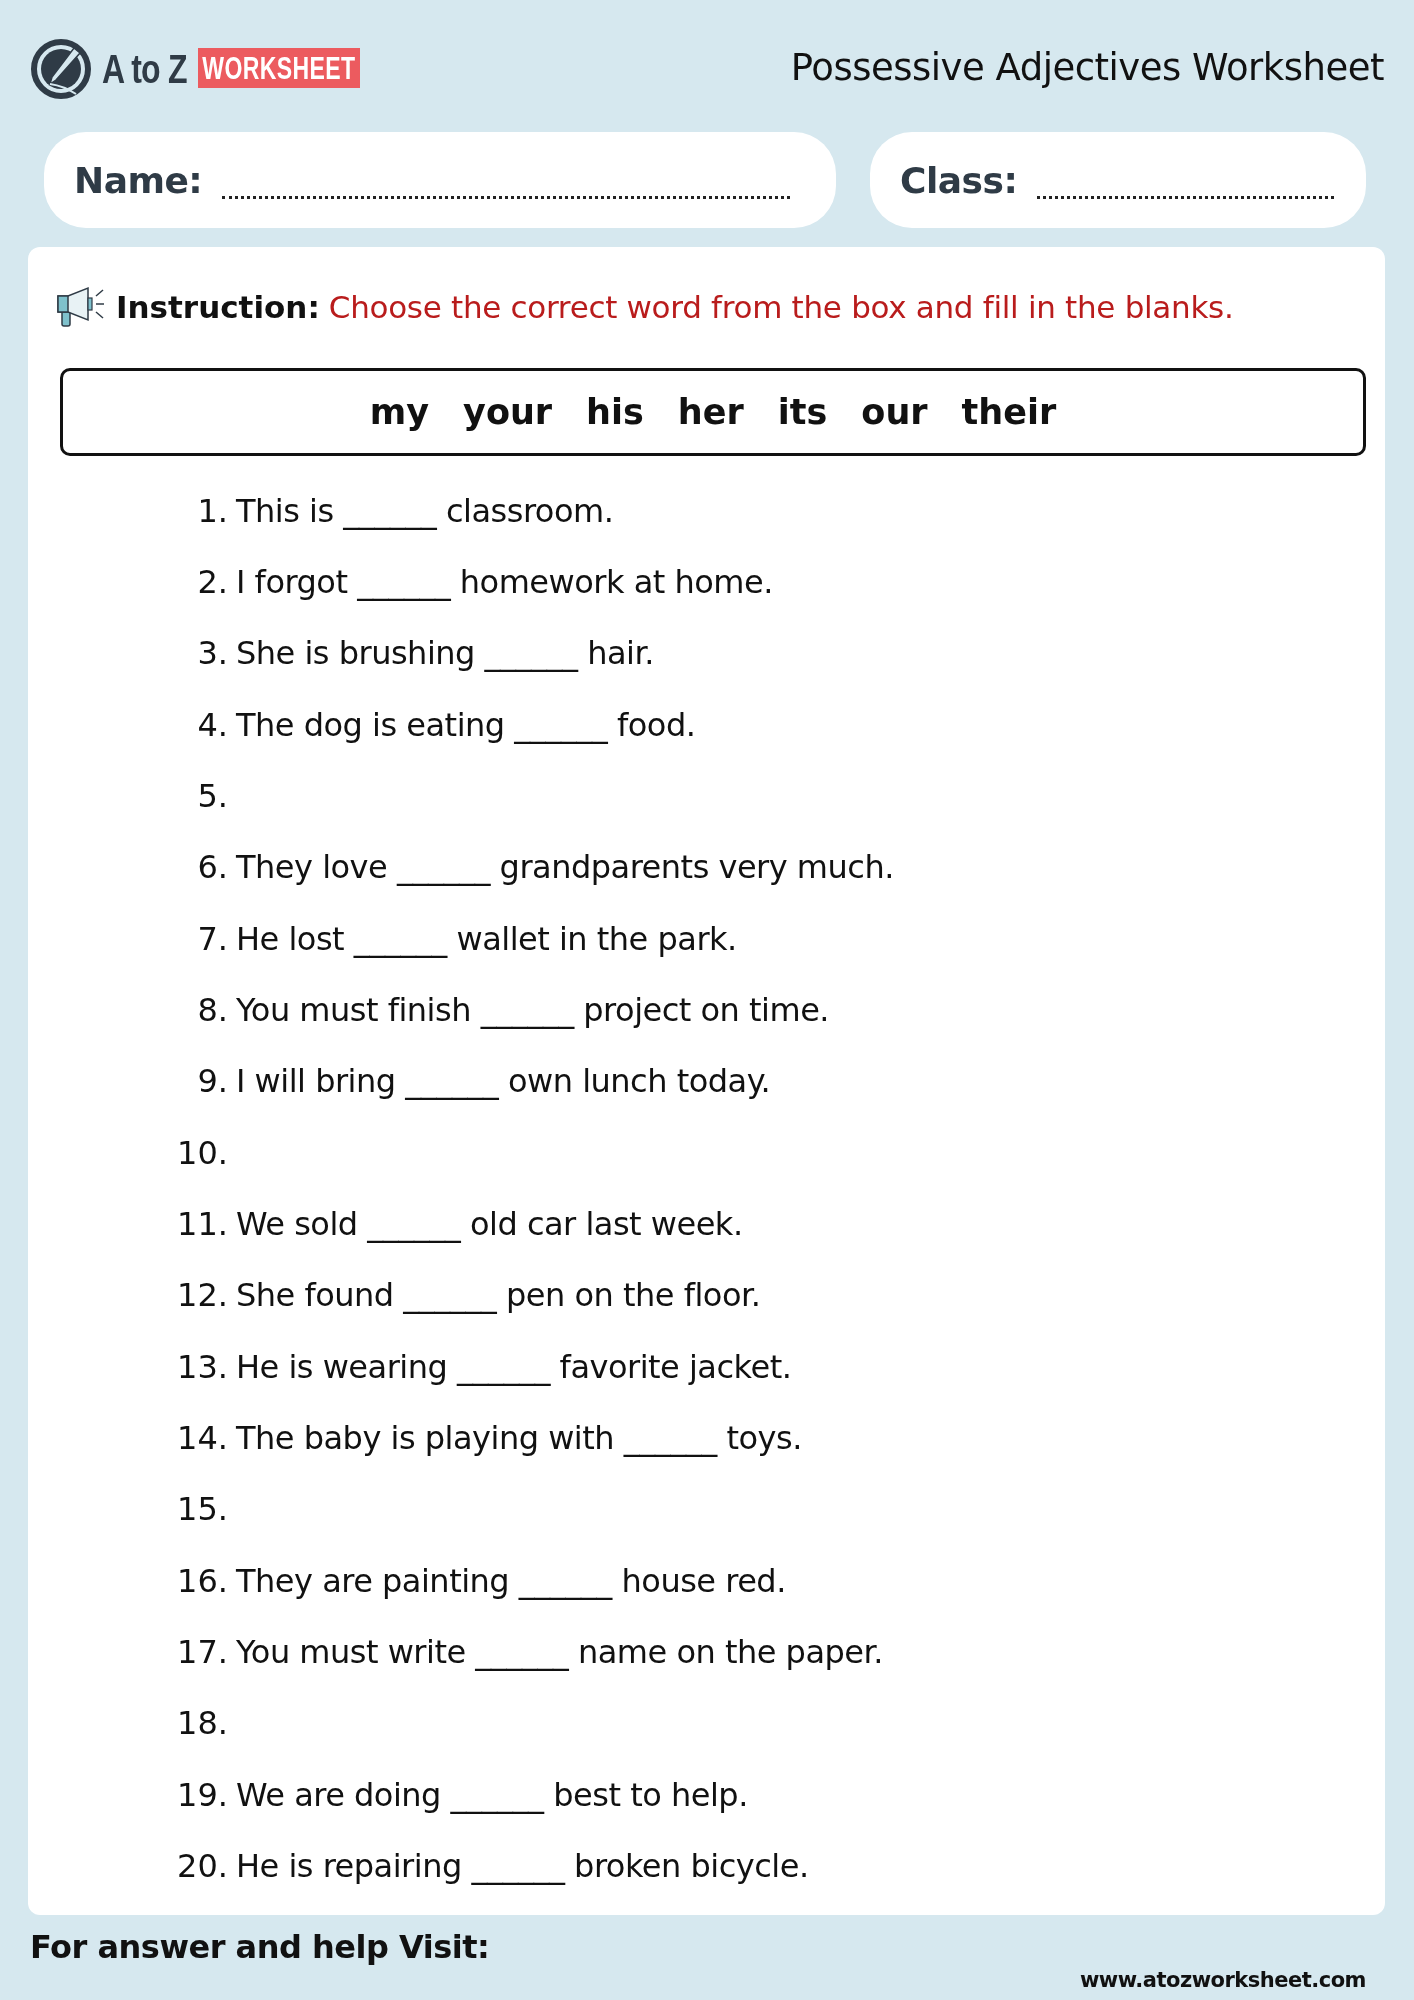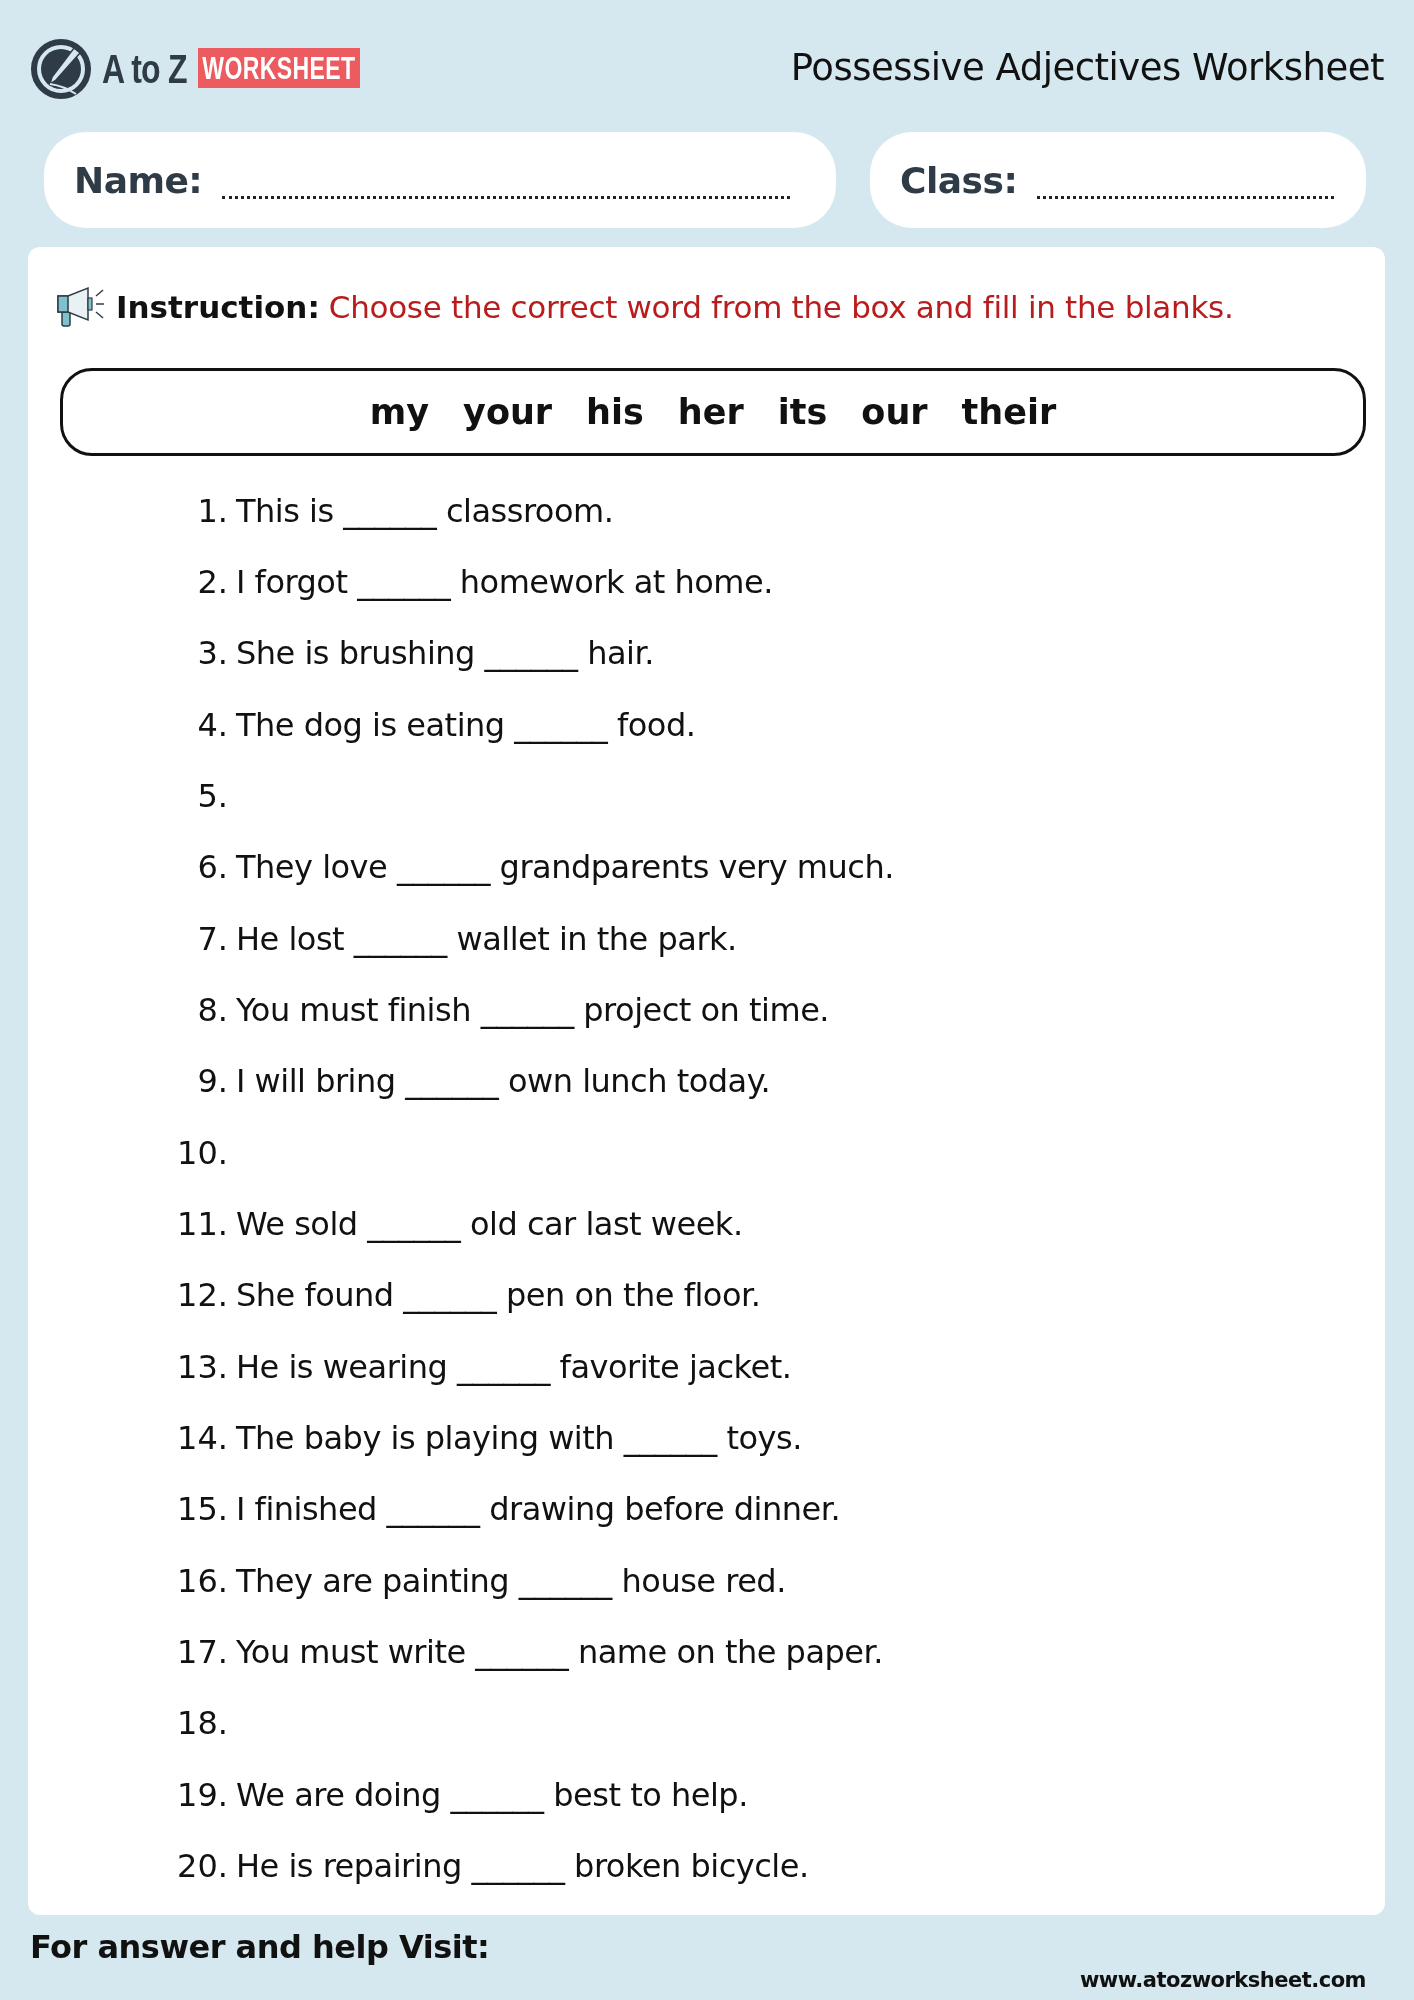--- a/index.html
+++ b/index.html
@@ -21,21 +21,21 @@
   .pill-label { font-family: "DejaVu Sans", sans-serif; font-weight: bold; font-size: 36px; color: #2f3b46; margin-left: 30px; letter-spacing: -0.5px; }
   .pill-dots { flex: 1; border-bottom: 3px dotted #222; height: 34px; margin-left: 20px; margin-right: 46px; }
   .pill-class .pill-dots { margin-right: 32px; }
 
   .card { position: absolute; left: 28px; top: 247px; width: 1357px; height: 1668px; background: #fff; border-radius: 12px; }
   .instr { position: absolute; left: 54px; top: 282px; height: 50px; display: flex; align-items: center; font-family: "DejaVu Sans", sans-serif; font-size: 31px; }
   .instr svg { width: 52px; height: 46px; margin-right: 10px; }
   .instr-label { font-weight: bold; margin-right: 9px; color: #111; }
   .instr-text { color: #b91c1c; letter-spacing: -0.3px; }
 
-  .word-box { position: absolute; left: 60px; top: 368px; width: 1300px; height: 82px; border: 3px solid #111; border-radius: 32px; display: flex; align-items: center; justify-content: center; }
+  .word-box { position: absolute; left: 60px; top: 368px; width: 1300px; height: 82px; border: 3px solid #111; border-radius: 10px; display: flex; align-items: center; justify-content: center; }
   .word { font-family: "DejaVu Sans", sans-serif; font-weight: bold; font-size: 35px; margin: 0 17px; color: #111; }
 
   .q-list { position: absolute; left: 0; top: 0; }
   .q { position: absolute; height: 50px; display: flex; align-items: center; font-family: "DejaVu Sans", sans-serif; font-size: 32px; color: #111; white-space: nowrap; }
   .q-num { display: inline-block; width: 236px; text-align: right; padding-right: 8px; box-sizing: border-box; }
   .q-text { display: inline-block; letter-spacing: -0.5px; }
 
   .footer-left { position: absolute; left: 30px; top: 1928px; font-family: "DejaVu Sans", sans-serif; font-size: 32px; font-weight: bold; color: #111; letter-spacing: -0.5px; }
   .footer-right { position: absolute; right: 48px; top: 1928px; font-family: "DejaVu Sans", sans-serif; font-size: 21px; font-weight: bold; color: #111; letter-spacing: -0.5px; margin-top: 40px; }
 </style>
@@ -140,21 +140,20 @@
   <div class="q" style="top:1342px">
       <span class="q-num">13.</span>
       <span class="q-text">He is wearing ______ favorite jacket.</span>
     </div>
   <div class="q" style="top:1413px">
       <span class="q-num">14.</span>
       <span class="q-text">The baby is playing with ______ toys.</span>
     </div>
   <div class="q" style="top:1484px">
       <span class="q-num">15.</span>
-      <span class="q-text">I finished ______ drawing before dinner.</span>
     </div>
   <div class="q" style="top:1556px">
       <span class="q-num">16.</span>
       <span class="q-text">They are painting ______ house red.</span>
     </div>
   <div class="q" style="top:1627px">
       <span class="q-num">17.</span>
       <span class="q-text">You must write ______ name on the paper.</span>
     </div>
   <div class="q" style="top:1698px">

